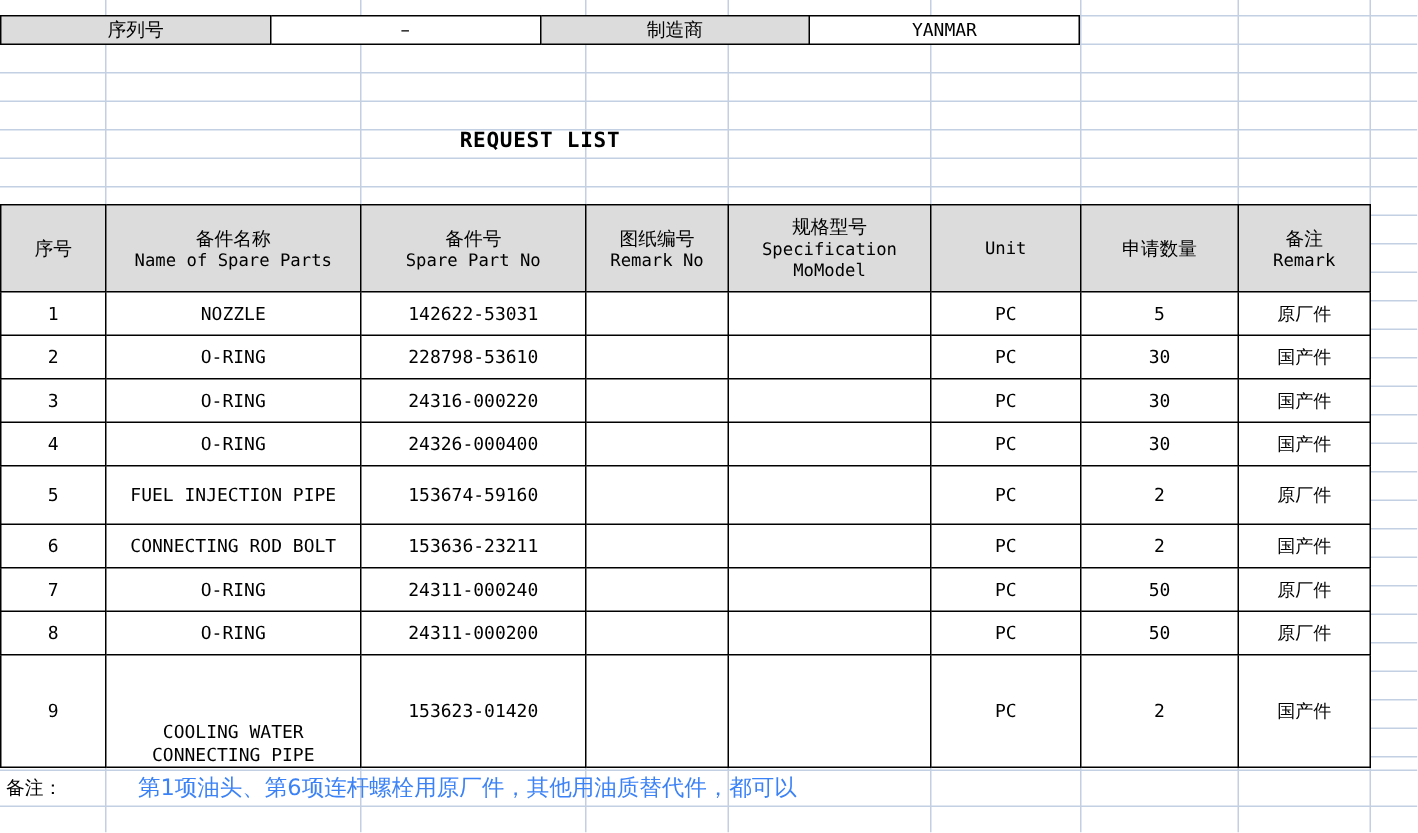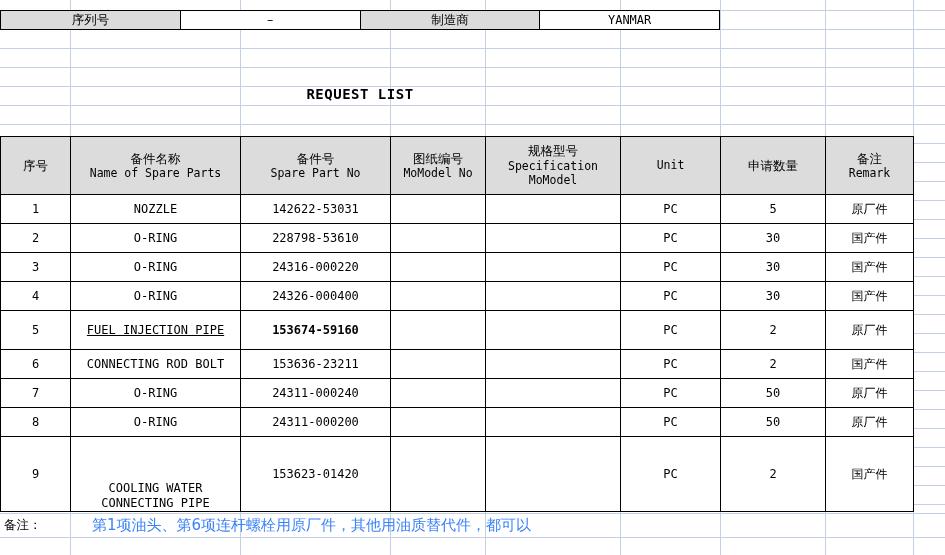--- a/index.html
+++ b/index.html
@@ -233,21 +233,21 @@
         <td>
           <span class="h-cn">备件名称</span>
           <span class="h-en">Name of Spare Parts</span>
         </td>
         <td>
           <span class="h-cn">备件号</span>
           <span class="h-en">Spare Part No</span>
         </td>
         <td>
           <span class="h-cn">图纸编号</span>
-          <span class="h-en">MoModel No</span>
+          <span class="h-en">Remark No</span>
         </td>
         <td>
           <span class="h-cn">规格型号</span>
           <span class="h-en">Specification</span>
           <span class="h-en">MoModel</span>
         </td>
         <td>
           <span class="h-en">Unit</span>
         </td>
         <td>
@@ -295,22 +295,22 @@
           <td class="c-mono" style="height: 29px;">O-RING</td>
           <td class="c-mono" style="height: 29px;">24326-000400</td>
           <td class="c-mono" style="height: 29px;"></td>
           <td class="c-mono" style="height: 29px;"></td>
           <td class="c-mono" style="height: 29px;">PC</td>
           <td class="c-mono" style="height: 29px;">30</td>
           <td class="c-cn" style="height: 29px;">国产件</td>
         </tr>
         <tr>
           <td class="c-mono" style="height: 39px;">5</td>
-          <td class="c-mono" style="height: 39px; text-decoration: underline;">FUEL INJECTION PIPE</td>
-          <td class="c-mono" style="height: 39px; font-weight: bold;">153674-59160</td>
+          <td class="c-mono" style="height: 39px;">FUEL INJECTION PIPE</td>
+          <td class="c-mono" style="height: 39px;">153674-59160</td>
           <td class="c-mono" style="height: 39px;"></td>
           <td class="c-mono" style="height: 39px;"></td>
           <td class="c-mono" style="height: 39px;">PC</td>
           <td class="c-mono" style="height: 39px;">2</td>
           <td class="c-cn" style="height: 39px;">原厂件</td>
         </tr>
         <tr>
           <td class="c-mono" style="height: 29px;">6</td>
           <td class="c-mono" style="height: 29px;">CONNECTING ROD BOLT</td>
           <td class="c-mono" style="height: 29px;">153636-23211</td>

